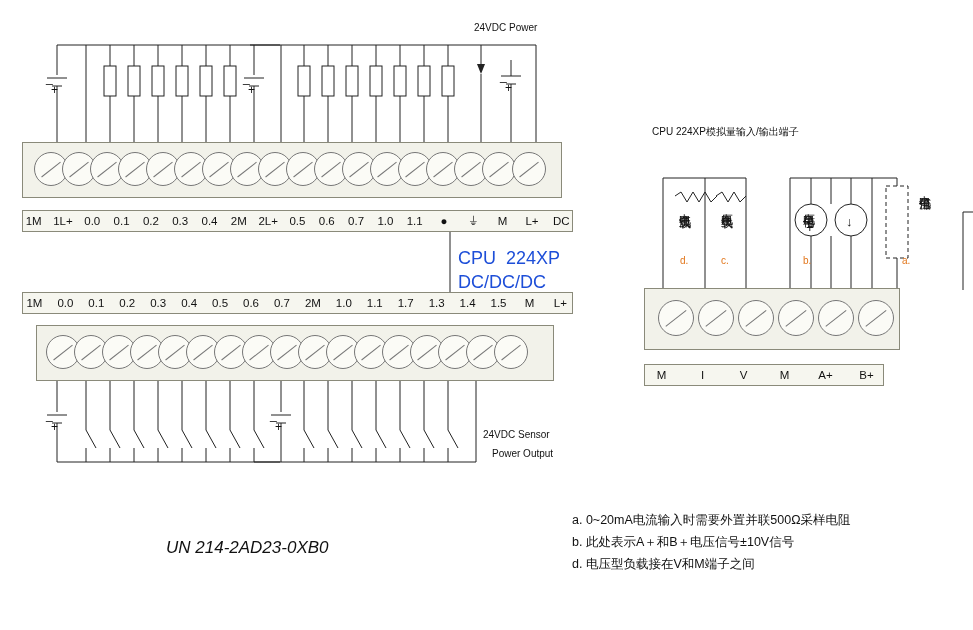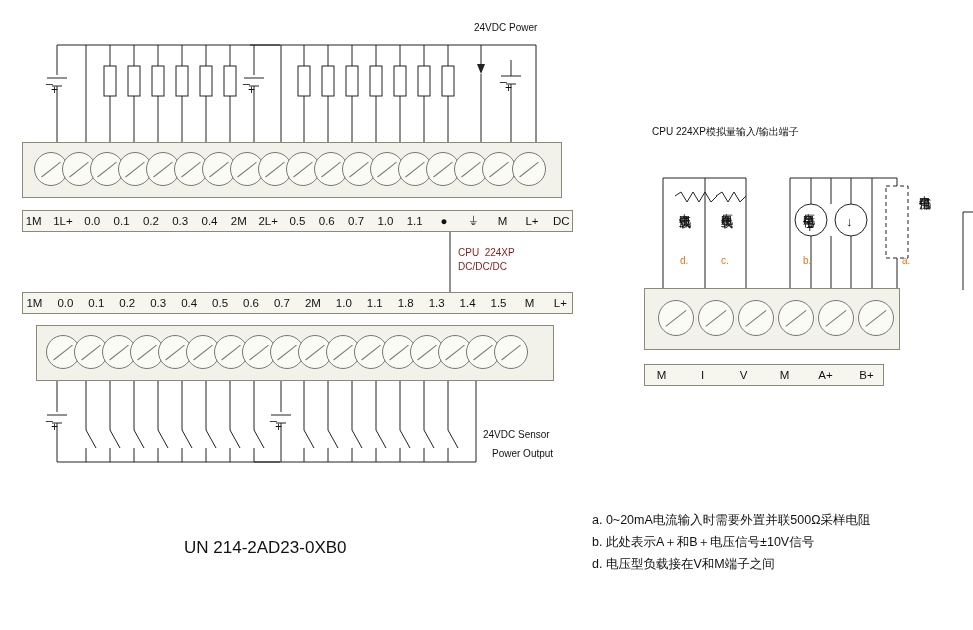--- a/index.html
+++ b/index.html
@@ -70,23 +70,23 @@
     left: 12%;
     top: 50%;
     width: 76%;
     height: 0;
     border-top: 1px solid #777;
     transform: rotate(-38deg);
     transform-origin: center;
   }
   .cpu-text {
     position: absolute;
-    font-size: 10px;
+    font-size: 18px;
     line-height: 1.35;
-    color: #7f1d1d;
+    color: #1d4ed8;
     white-space: pre;
   }
   .title {
     position: absolute;
     font-size: 17px;
     color: #111;
     white-space: nowrap;
   }
   .notes {
     position: absolute;
@@ -236,21 +236,21 @@
   <span>0.1</span>
   <span>0.2</span>
   <span>0.3</span>
   <span>0.4</span>
   <span>0.5</span>
   <span>0.6</span>
   <span>0.7</span>
   <span>2M</span>
   <span>1.0</span>
   <span>1.1</span>
-  <span>1.8</span>
+  <span>1.7</span>
   <span>1.3</span>
   <span>1.4</span>
   <span>1.5</span>
   <span>M</span>
   <span>L+</span>
 </div>
 
 <div class="strip" style="left:36px; top:325px; width:518px; height:56px;"></div>
 <div class="abs" style="left:36px; top:325px; width:518px; height:56px;">
   <div class="screw" style="left:10px;  top:10px; width:34px; height:34px;"></div>
@@ -339,21 +339,21 @@
   </g>
   <text x="46" y="419" font-size="12" fill="#111" font-family="Liberation Sans, sans-serif">_</text>
   <text x="51" y="431" font-size="12" fill="#111" font-family="Liberation Sans, sans-serif">+</text>
   <text x="270" y="419" font-size="12" fill="#111" font-family="Liberation Sans, sans-serif">_</text>
   <text x="275" y="431" font-size="12" fill="#111" font-family="Liberation Sans, sans-serif">+</text>
 </svg>
 
 <div class="lbl" style="left:483px; top:429px;">24VDC Sensor</div>
 <div class="lbl" style="left:492px; top:448px;">Power Output</div>
 
-<div class="title" style="left:184px; top:538px;">UN 214-2AD23-0XB0</div>
+<div class="title" style="left:166px; top:538px;font-style:italic;">UN 214-2AD23-0XB0</div>
 
 <div class="lbl" style="left:652px; top:126px;">CPU 224XP模拟量输入/输出端子</div>
 
 <svg width="973" height="630">
   <g stroke="#222" stroke-width="1" fill="none">
 
     <line x1="663" y1="178" x2="746" y2="178"></line>
     <line x1="663" y1="178" x2="663" y2="290"></line>
     <line x1="746" y1="178" x2="746" y2="290"></line>
     <line x1="705" y1="178" x2="705" y2="290"></line>
@@ -411,17 +411,17 @@
 
 <div class="labelbar" style="left:644px; top:364px; width:240px; height:22px;">
   <span>M</span>
   <span>I</span>
   <span>V</span>
   <span>M</span>
   <span>A+</span>
   <span>B+</span>
 </div>
 
-<div class="notes" style="left:592px; top:510px;">
+<div class="notes" style="left:572px; top:510px;">
   <div>a. 0~20mA电流输入时需要外置并联500Ω采样电阻</div>
   <div>b. 此处表示A＋和B＋电压信号±10V信号</div>
   <div>d. 电压型负载接在V和M端子之间</div>
 </div>
 
 </body></html>

